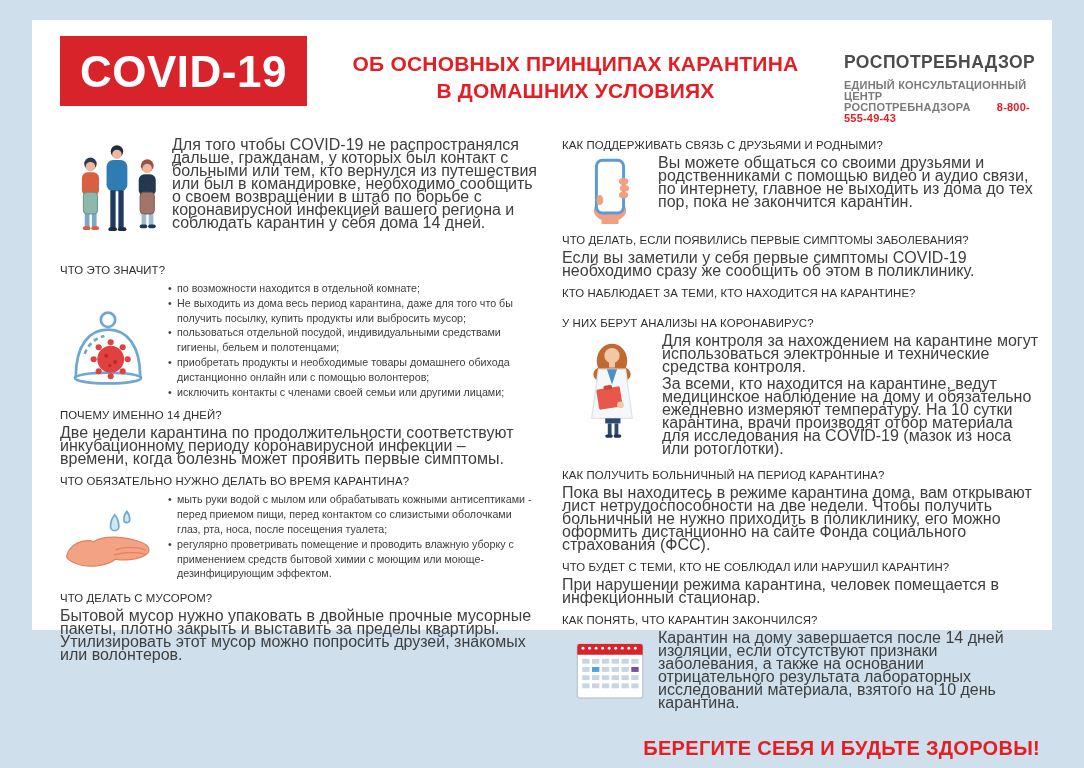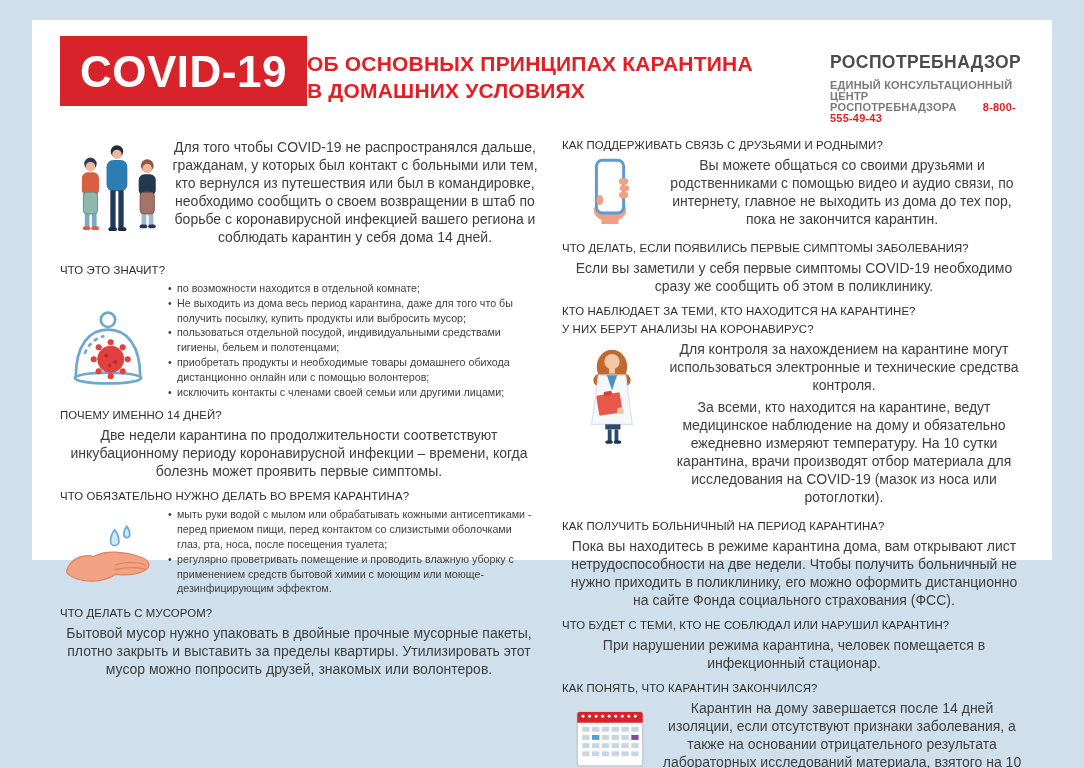--- a/index.html
+++ b/index.html
@@ -1,37 +1,37 @@
 <!DOCTYPE html>
 <html><head>
 <meta charset="utf-8">
 <style>
   html,body{margin:0;padding:0;}
   .frame{width:1084px;height:768px;background:#cfe0ec;position:relative;
          font-family:"Liberation Sans", sans-serif;overflow:hidden;}
-  .page{position:absolute;left:32px;top:20px;width:1020px;height:540px;background:#ffffff;
-        box-sizing:border-box;padding:16px 26px 14px 28px;}
+  .page{position:absolute;left:32px;top:20px;width:1020px;height:610px;background:#ffffff;
+        box-sizing:border-box;padding:16px 12px 14px 28px;}
   
   .header{display:flex;align-items:flex-start;}
   .covid-badge{background:#d9232a;color:#fff;font-weight:bold;font-size:44px;
                letter-spacing:0.5px;padding:14px 20px 12px;line-height:1;flex-shrink:0;}
-  .title-wrap{flex:1;padding-top:14px;}
+  .title-wrap{flex:1;text-align:center;padding-top:14px;}
   .title-line{color:#e31e24;font-weight:bold;font-size:21px;line-height:27px;letter-spacing:0.2px;}
   .agency{width:196px;flex-shrink:0;padding-top:16px;}
   .agency-name{font-size:17.5px;font-weight:bold;color:#4c4c4c;letter-spacing:0.4px;}
   .agency-sub{font-size:11px;font-weight:bold;color:#7a7a7a;line-height:11px;margin-top:7px;letter-spacing:0.2px;}
   .agency-phone{color:#e31e24;margin-left:23px;}
   
   .columns{display:flex;gap:24px;margin-top:14px;}
   .col-left{width:478px;flex-shrink:0;}
   .col-right{flex:1;}
   .sec{margin-bottom:9px;}
   .sec-heading{font-size:11.4px;font-weight:normal;color:#2d2d2d;line-height:14px;
                margin:0 0 4px 0;letter-spacing:0.1px;}
-  .body-text{font-size:14px;line-height:18px;color:#3e3e3e;margin:0 0 4px 0;text-align:center;}
+  .body-text{font-size:16px;line-height:13px;color:#3e3e3e;margin:0 0 4px 0;}
   .row{display:flex;align-items:flex-start;}
   .icon-col{flex-shrink:0;display:flex;justify-content:center;}
   .icon-col.w112{width:112px;}
   .icon-col.w100{width:100px;}
   .icon-col.w96{width:96px;}
   ul.bullets{margin:0;padding:0 0 0 12px;list-style:none;}
   ul.bullets li{font-size:10.7px;line-height:14.8px;color:#3e3e3e;position:relative;padding-left:9px;}
   ul.bullets li::before{content:"\2022";position:absolute;left:0;top:0;color:#3e3e3e;}
   .footer-slogan{text-align:right;color:#e31e24;font-weight:bold;font-size:20px;
                  letter-spacing:0.3px;margin-top:24px;}
@@ -182,21 +182,21 @@
             <p class="body-text">Вы можете общаться со своими друзьями и родственниками с помощью видео и аудио связи, по интернету, главное не выходить из дома до тех пор, пока не закончится карантин.</p>
           </div>
         </div>
 
         <div class="sec">
           <div class="sec-heading">ЧТО ДЕЛАТЬ, ЕСЛИ ПОЯВИЛИСЬ ПЕРВЫЕ СИМПТОМЫ ЗАБОЛЕВАНИЯ?</div>
           <p class="body-text">Если вы заметили у себя первые симптомы COVID-19 необходимо сразу же сообщить об этом в поликлинику.</p>
         </div>
 
         <div class="sec">
-          <div class="sec-heading" style="margin-bottom:4px;">КТО НАБЛЮДАЕТ ЗА ТЕМИ, КТО НАХОДИТСЯ НА КАРАНТИНЕ?</div>
+          <div class="sec-heading" style="margin-bottom:16px;">КТО НАБЛЮДАЕТ ЗА ТЕМИ, КТО НАХОДИТСЯ НА КАРАНТИНЕ?</div>
           <div class="sec-heading">У НИХ БЕРУТ АНАЛИЗЫ НА КОРОНАВИРУС?</div>
           <div class="row">
             <div class="icon-col w100">
               <svg width="88" height="106" viewBox="0 0 104 122">
                 <ellipse cx="52" cy="30" rx="18" ry="20" fill="#c06a32"></ellipse>
                 <circle cx="38" cy="46" r="8" fill="#c06a32"></circle>
                 <circle cx="66" cy="46" r="8" fill="#c06a32"></circle>
                 <circle cx="52" cy="24" r="9" fill="#f3c6a5"></circle>
                 <rect x="48.5" y="31" width="7" height="7" fill="#f3c6a5"></rect>
                 <path d="M36,40 L68,40 L76,98 L28,98 Z" fill="#f5f8fa" stroke="#dde4e9" stroke-width="1.5"></path>

